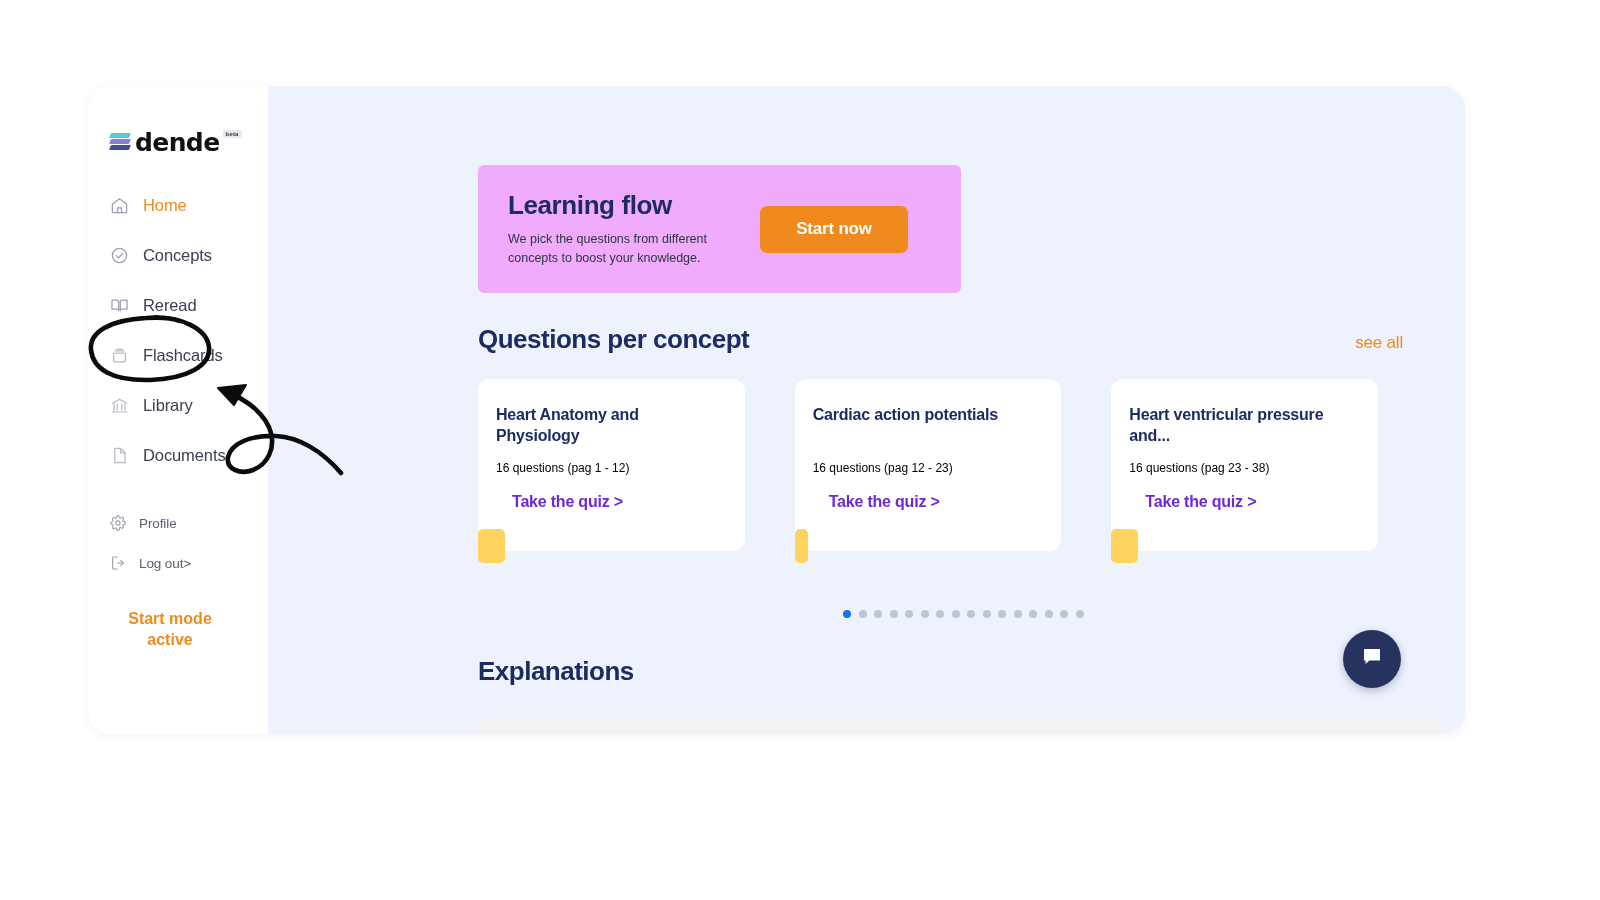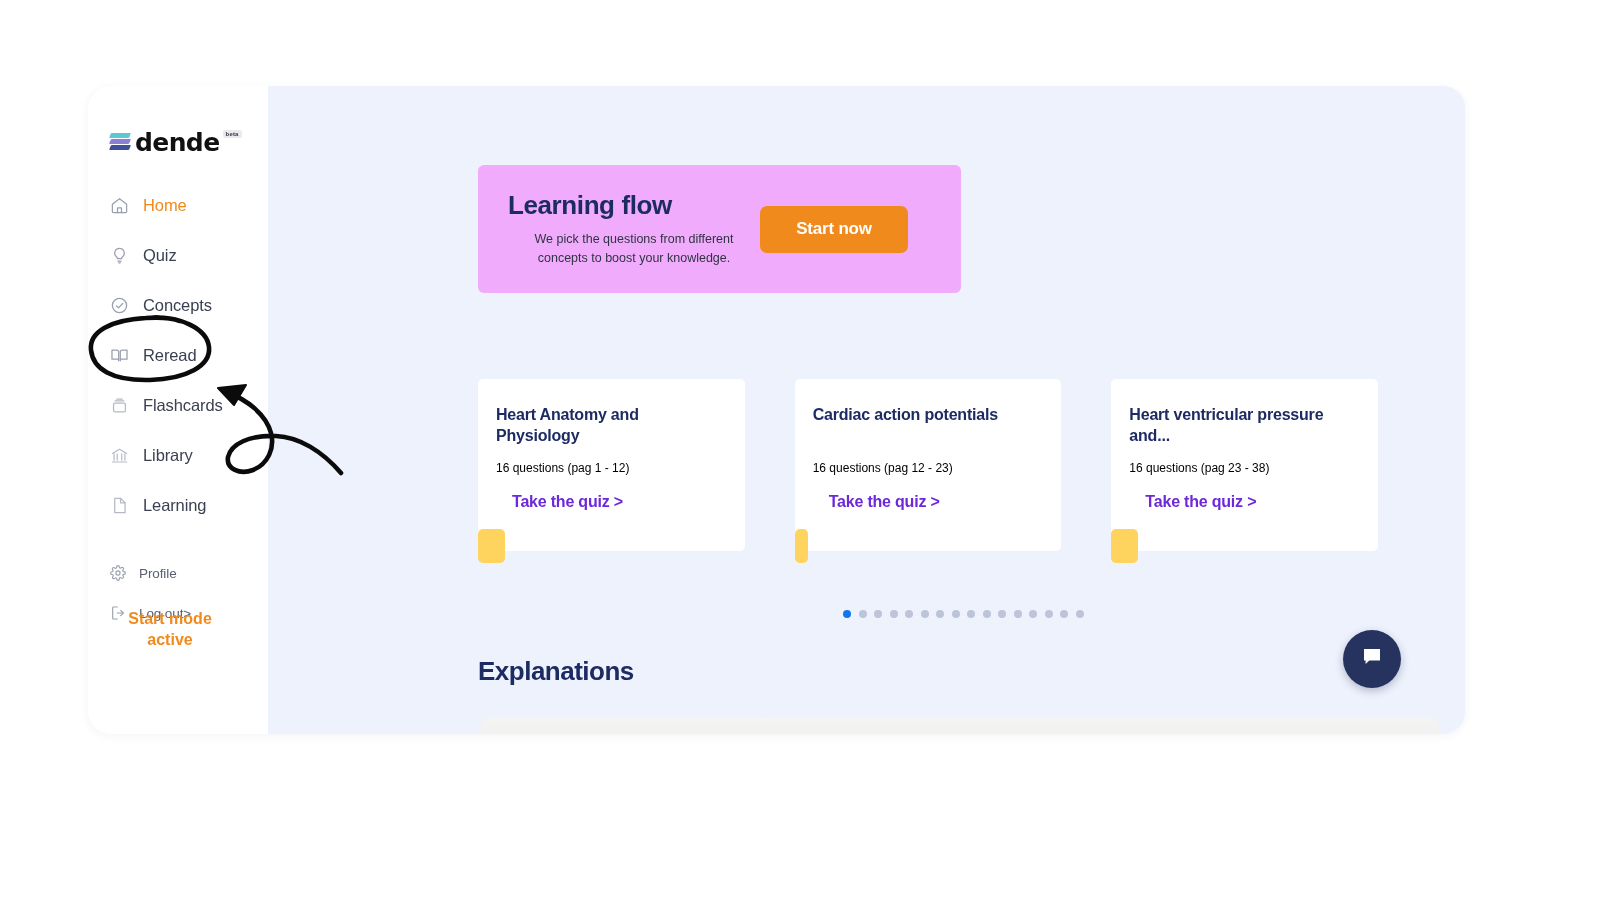--- a/index.html
+++ b/index.html
@@ -100,21 +100,21 @@
     background:#f0abfc;
     border-radius:6px;
     display:flex; align-items:center;
   }
   .lf-text{ padding-left:30px; width:282px; }
   .lf-title{
     font-size:26px; font-weight:700; color:#1d2b63;
     letter-spacing:-.4px; margin-bottom:9px;
   }
   .lf-sub{
-    font-size:12.5px; color:#2f3440; line-height:1.55;text-align:center;
+    font-size:12.5px; color:#2f3440; line-height:1.55;
   }
   #start-now{
     width:148px; height:47px;
     background:#f08a1c; color:#ffffff;
     border:none; border-radius:7px;
     font-family:"Liberation Sans", sans-serif;
     font-size:17px; font-weight:700;
     cursor:pointer; letter-spacing:-.2px;
   }
 
@@ -136,21 +136,21 @@
   
   #concept-cards{
     position:absolute;
     left:210px; top:293px;
     width:950px; height:190px;
     display:flex;
   }
   .concept-card{
     width:279px; height:172px;
     background:#ffffff;
-    border-radius:5px;
+    border-radius:12px;
     margin-right:50px;
     position:relative;
     padding:25px 22px 0 18px;
     overflow:visible;
   }
   .cc-title{
     font-size:16px; font-weight:600; color:#1d2b63;
     line-height:1.32; letter-spacing:-.2px;
     min-height:42px;
   }
@@ -235,30 +235,20 @@
     <div class="nav-item active">
       <span class="ic">
         <svg width="19" height="19" viewBox="0 0 24 24" fill="none" stroke="#9aa0ad" stroke-width="1.6" stroke-linecap="round" stroke-linejoin="round">
           <path d="M3 10.5 12 3.5l9 7V20a1 1 0 0 1-1 1H4a1 1 0 0 1-1-1z"></path>
           <path d="M9.5 21v-6h5v6"></path>
         </svg>
       </span>
       <span class="nav-label">Home</span>
     </div>
 
-    <div class="nav-item">
-      <span class="ic">
-        <svg width="19" height="19" viewBox="0 0 24 24" fill="none" stroke="#9aa0ad" stroke-width="1.6" stroke-linecap="round" stroke-linejoin="round">
-          <path d="M12 3a6 6 0 0 0-3.6 10.8c.6.45.9 1.05.9 1.7v.5h5.4v-.5c0-.65.3-1.25.9-1.7A6 6 0 0 0 12 3z"></path>
-          <path d="M10 19h4"></path>
-            <path d="M11 21.2h2"></path>
-        </svg>
-      </span>
-      <span class="nav-label">Quiz</span>
-    </div>
 
     <div class="nav-item">
       <span class="ic">
         <svg width="19" height="19" viewBox="0 0 24 24" fill="none" stroke="#9aa0ad" stroke-width="1.6" stroke-linecap="round" stroke-linejoin="round">
           <circle cx="12" cy="12" r="9"></circle>
           <path d="M8 12.4l2.7 2.6L16 9.4"></path>
         </svg>
       </span>
       <span class="nav-label">Concepts</span>
     </div>
@@ -295,21 +285,21 @@
       <span class="nav-label">Library</span>
     </div>
 
     <div class="nav-item">
       <span class="ic">
         <svg width="19" height="19" viewBox="0 0 24 24" fill="none" stroke="#b4b9c4" stroke-width="1.6" stroke-linecap="round" stroke-linejoin="round">
           <path d="M6 3h7.5L19 8.5V21H6z"></path>
           <path d="M13.3 3v5.6H19"></path>
         </svg>
       </span>
-      <span class="nav-label">Learning</span>
+      <span class="nav-label">Documents</span>
     </div>
 
     <div class="nav-gap"></div>
 
     <div class="nav-item small">
       <span class="ic">
         <svg width="16" height="16" viewBox="0 0 24 24" fill="none" stroke="#9aa0ad" stroke-width="1.7" stroke-linecap="round" stroke-linejoin="round">
           <circle cx="12" cy="12" r="3.1"></circle>
           <path d="M19.3 14.6a1.6 1.6 0 0 0 .32 1.77l.06.06a2 2 0 1 1-2.83 2.83l-.06-.06a1.6 1.6 0 0 0-1.77-.32 1.6 1.6 0 0 0-.97 1.47V21a2 2 0 1 1-4 0v-.1a1.6 1.6 0 0 0-1.05-1.46 1.6 1.6 0 0 0-1.77.32l-.06.06A2 2 0 1 1 4.34 17l.06-.06a1.6 1.6 0 0 0 .32-1.77 1.6 1.6 0 0 0-1.47-.97H3a2 2 0 1 1 0-4h.1a1.6 1.6 0 0 0 1.46-1.05 1.6 1.6 0 0 0-.32-1.77l-.06-.06A2 2 0 1 1 7 4.49l.06.06a1.6 1.6 0 0 0 1.77.32H9a1.6 1.6 0 0 0 .97-1.47V3a2 2 0 1 1 4 0v.1a1.6 1.6 0 0 0 .97 1.47 1.6 1.6 0 0 0 1.77-.32l.06-.06A2 2 0 1 1 19.6 7l-.06.06a1.6 1.6 0 0 0-.32 1.77V9a1.6 1.6 0 0 0 1.47.97H21a2 2 0 1 1 0 4h-.1a1.6 1.6 0 0 0-1.47.97z"></path>
         </svg>
@@ -334,20 +324,24 @@
   <div id="main">
 
     <div id="learning-flow">
       <div class="lf-text">
         <div class="lf-title">Learning flow</div>
         <div class="lf-sub">We pick the questions from different concepts to boost your knowledge.</div>
       </div>
       <button id="start-now">Start now</button>
     </div>
 
+    <div class="section-head" id="qpc-head">
+      <div class="section-title">Questions per concept</div>
+      <div id="see-all">see all</div>
+    </div>
 
     <div id="concept-cards">
 
       <div class="concept-card">
         <div class="cc-title">Heart Anatomy and Physiology</div>
         <div class="cc-meta">16 questions (pag 1 - 12)</div>
         <div class="cc-link">Take the quiz &gt;</div>
         <div class="cc-tab"></div>
       </div>
 

